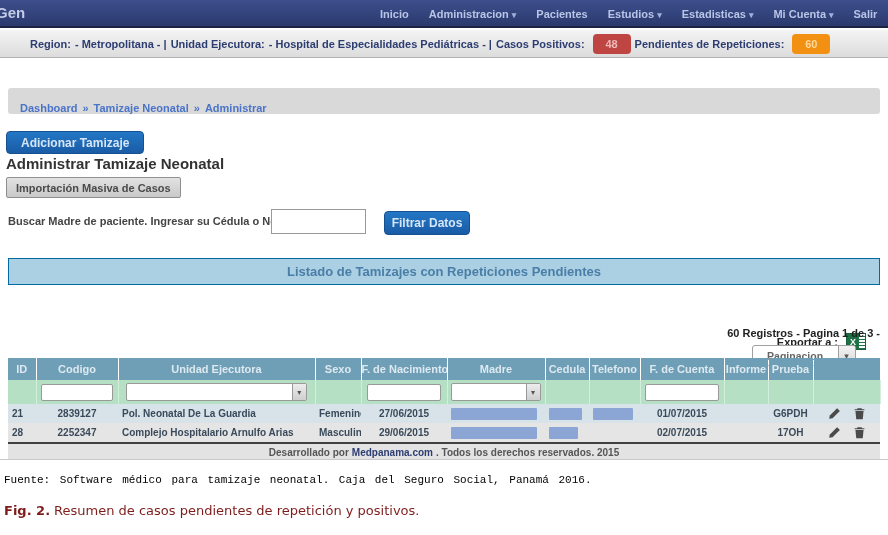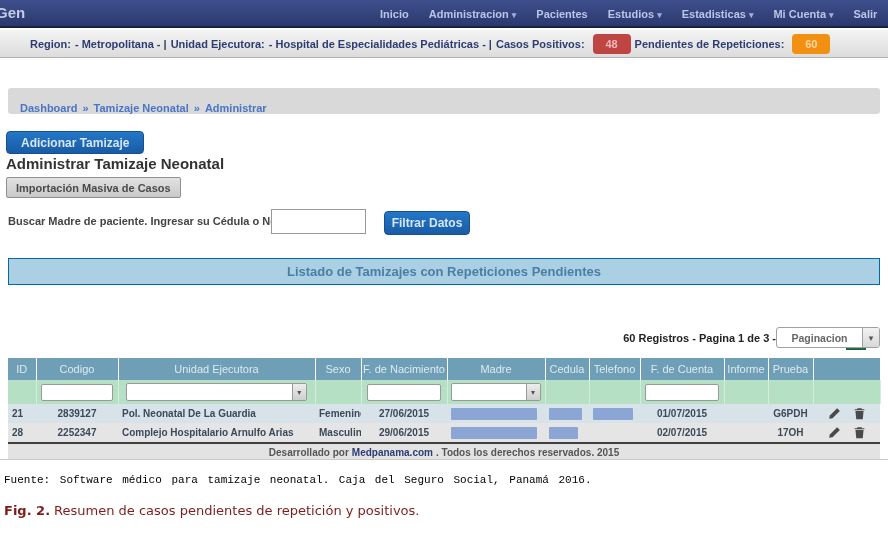--- a/index.html
+++ b/index.html
@@ -52,33 +52,33 @@
     background:#abcfe3; border:1px solid #0369a1; display:flex; align-items:center; justify-content:center; }
   .listado span { color:#4a7ea6; font-size:13px; font-weight:bold; }
 
   
   .export-row { position:absolute; top:305px; right:22px; display:flex; align-items:center; gap:8px;margin-top:28px; }
   .export-row .lbl { font-size:11px; font-weight:bold; color:#222; }
   .excel-icon { width:20px; height:17px; display:flex; border:1px solid #17603a; cursor:pointer; }
   .excel-icon .xpart { width:12px; background:#1e7145; color:#fff; font-size:9px; font-weight:bold;
     display:flex; align-items:center; justify-content:center; }
   .excel-icon .gridpart { flex:1; background:repeating-linear-gradient(#fff 0 2px, #1e7145 2px 3px); }
-  .pag-row { position:absolute; top:327px; right:8px; display:flex; align-items:center; gap:0; }
+  .pag-row { position:absolute; top:327px; right:8px; display:flex; align-items:center; gap:6px;flex-direction:column; }
   .pag-row .lbl { font-size:11px; font-weight:bold; color:#222; }
   .fake-select { width:104px; height:21px; background:#fff; border:1px solid #a0a0a0; border-radius:3px;
     display:flex; align-items:center; cursor:pointer; overflow:hidden; }
   .fake-select .val { flex:1; text-align:center; font-size:10.5px; color:#666; font-weight:bold; }
   .fake-select .arrow { width:17px; height:100%; background:linear-gradient(#f2f2f2,#d8d8d8);
     border-left:1px solid #a0a0a0; display:flex; align-items:center; justify-content:center;
     font-size:9px; color:#555; }
 
   
   .grid-wrap { position:absolute; top:358px; left:8px; width:872px; }
   table { width:100%; border-collapse:collapse; table-layout:fixed; }
-  thead th { background:#6f9fb6; color:#dde9f0; font-size:11px; font-weight:normal;
+  thead th { background:#6f9fb6; color:#dde9f0; font-size:11px; font-weight:bold;
     height:22px; border-right:1px solid rgba(255,255,255,.35); text-align:center; overflow:hidden; white-space:nowrap; }
   tr.filters td { background:#b5e0c3; height:24px; border-right:1px solid #d2efdd; text-align:center; vertical-align:middle; }
   tr.filters input { width:88%; height:17px; border:1px solid #999; border-radius:2px; background:#fff; }
   .cell-select { width:92%; height:18px; margin:0 auto; background:#fff; border:1px solid #999; border-radius:2px;
     display:flex; cursor:pointer; }
   .cell-select .sp { flex:1; }
   .cell-select .arrow { width:14px; background:linear-gradient(#ededed,#cfcfcf); border-left:1px solid #999;
     display:flex; align-items:center; justify-content:center; font-size:8px; color:#555; }
   tbody.data td { font-size:10px; font-weight:bold; color:#3a4a5a; height:19px;
     padding:0 4px; overflow:hidden; white-space:nowrap; vertical-align:middle; }

